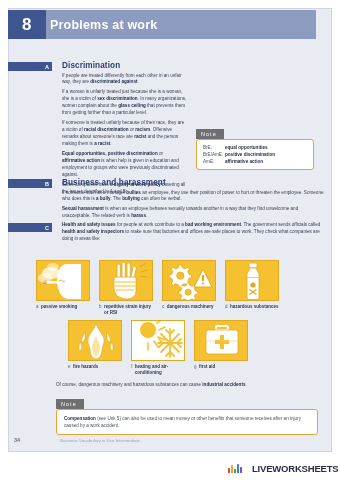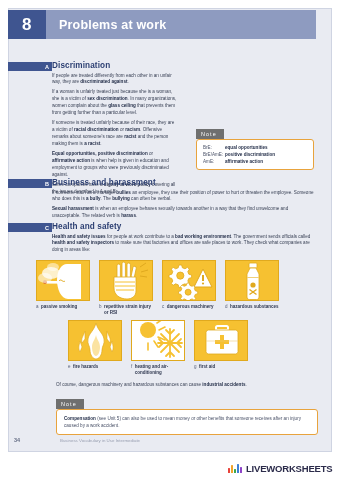--- a/index.html
+++ b/index.html
@@ -33,35 +33,35 @@
     width: 38px; height: 29px;
     background: #3f5590;
     color: #ffffff;
     font-size: 17px; font-weight: bold;
     display: flex; align-items: center; justify-content: center;
     letter-spacing: .5px;
   }
   .header-title {
     color: #ffffff;
     font-size: 12.5px; font-weight: bold;
-    margin-left: 13px;
+    margin-left: 4px;
     letter-spacing: .2px;
   }
 
   
   .secbar {
     position: absolute; left: 8px;
     width: 44px; height: 9px;
     background: #3f5590;
     color: #ffffff;
     font-size: 5.5px; font-weight: bold;
     display: flex; align-items: center; justify-content: flex-end;
     padding-right: 3px;
   }
-  .secbody { position: absolute; left: 52px; }
+  .secbody { position: absolute; left: 62px; }
 
   h2.sec-title {
     font-size: 8.2px; font-weight: bold;
     color: #2c3f72;
     margin-bottom: 2.5px;
     letter-spacing: .1px;
   }
   p.para {
     font-size: 4.6px;
     line-height: 1.5;
@@ -125,21 +125,21 @@
     font-size: 5.5px; color: #6a7punct; color: #6a7289; font-weight: bold;
   }
   .footer-txt {
     position: absolute; left: 60px; top: 438px;
     font-size: 4.4px; color: #9aa0b2;
   }
 
   
   .lw {
     position: absolute; left: 228px; top: 463px;
-    display: flex; align-items: center; gap: 4px;
+    display: flex; align-items: center; gap: 10px;
   }
   .lw-bars { display: flex; align-items: flex-end; gap: 1px; height: 9px; }
   .lw-bars i { display: block; width: 2px; border-radius: .5px; }
   .lw-text {
     font-size: 9.5px; font-weight: bold; color: #2b2b4a;
     letter-spacing: -.2px;
   }
 </style>
 </head>
 <body>
@@ -173,21 +173,20 @@
 
   <div class="secbar" style="top:179px;">B</div>
   <div class="secbody" style="top:178px; width:262px;">
     <h2 class="sec-title">Business and harassment</h2>
     <p class="para">If someone such as a manager <b>bullies</b> an employee, they use their position of power to hurt or threaten the employee. Someone who does this is <b>a bully</b>. The <b>bullying</b> can often be verbal.</p>
     <p class="para"><b>Sexual harassment</b> is when an employee behaves sexually towards another in a way that they find unwelcome and unacceptable. The related verb is <b>harass</b>.</p>
   </div>
 
   <div class="secbar" style="top:223px;">C</div>
   <div class="secbody" style="top:222px; width:262px;">
-    <h2 class="sec-title">Health and safety</h2>
     <p class="para"><b>Health and safety issues</b> for people at work contribute to a <b>bad working environment</b>. The government sends officials called <b>health and safety inspectors</b> to make sure that factories and offices are safe places to work. They check what companies are doing in areas like:</p>
   </div>
 
   <div class="illus-row" style="left:36px; top:260px; gap:9px;">
 
     <div class="illus">
       <div class="tile">
         <svg width="54" height="41" viewBox="0 0 54 41">
           <path d="M30 3 C24 3 20 10 20 19 C20 28 24 38 31 38 L44 38 L44 3 Z" fill="#fff"></path>
           <path d="M22 20 C24 17 26 22 28 20" stroke="#e0a91e" stroke-width="1" fill="none"></path>

